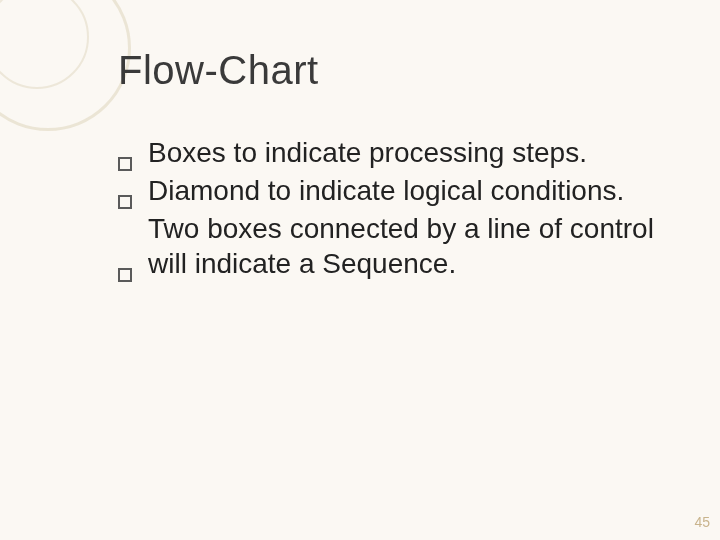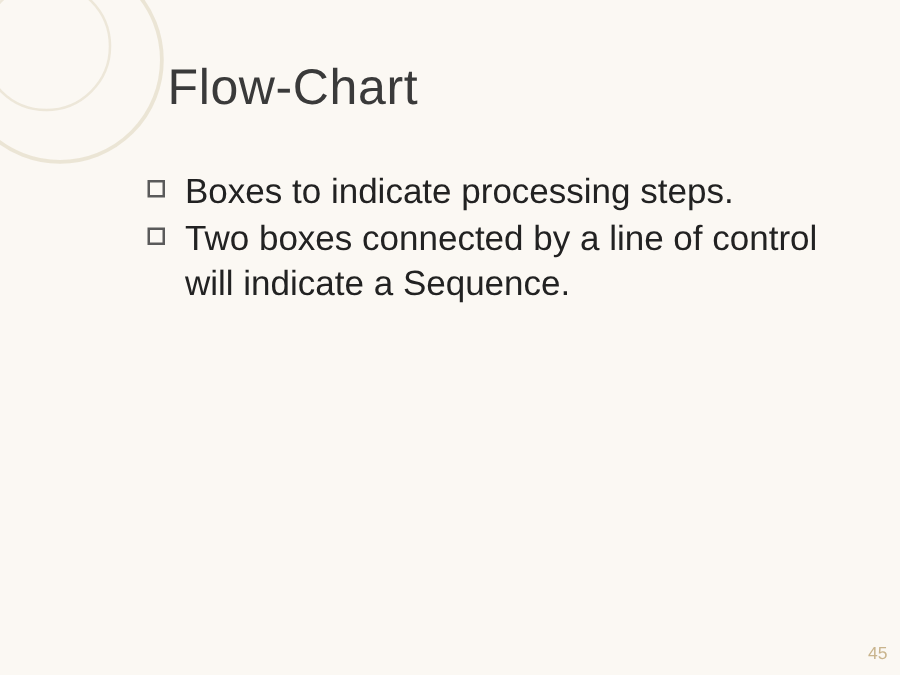--- a/index.html
+++ b/index.html
@@ -23,37 +23,38 @@
     opacity: 0.8;
   }
   .deco-ring.r2 {
     width: 100px; height: 100px;
     top: -15px; left: -15px;
     border: 2px solid #e7e0cd;
     opacity: 0.7;
   }
   .title {
     position: absolute;
-    top: 48px; left: 134px;
+    top: 48px; left: 118px;
     font-size: 40px;
     font-weight: 400;
     letter-spacing: 0.5px;
     color: #3a3a3a;
   }
   .content {
     position: absolute;
     top: 135px;
     left: 118px;
     right: 52px;
     font-size: 28px;
     line-height: 1.28;
   }
   .bullet-item {
     display: flex;
     margin-bottom: 2px;
+    align-items: flex-end;
   }
   .bullet-box {
     flex: 0 0 auto;
     margin-top: 9px;
     margin-right: 16px;
     width: 14px; height: 14px;
     border: 2px solid #5a5a5a;
     box-sizing: border-box;
     background: transparent;
   }
@@ -76,17 +77,21 @@
 
 <div class="title">Flow-Chart</div>
 
 <div class="content">
   <div class="bullet-item">
     <span class="bullet-box"></span>
     <span class="bullet-text">Boxes to indicate processing steps.</span>
   </div>
   <div class="bullet-item">
     <span class="bullet-box"></span>
+    <span class="bullet-text">Diamond to indicate logical conditions.</span>
+  </div>
+  <div class="bullet-item">
+    <span class="bullet-box"></span>
     <span class="bullet-text">Two boxes connected by a line of control will indicate a Sequence.</span>
   </div>
 </div>
 
 <div class="page-number">45</div>
 
 </body></html>

